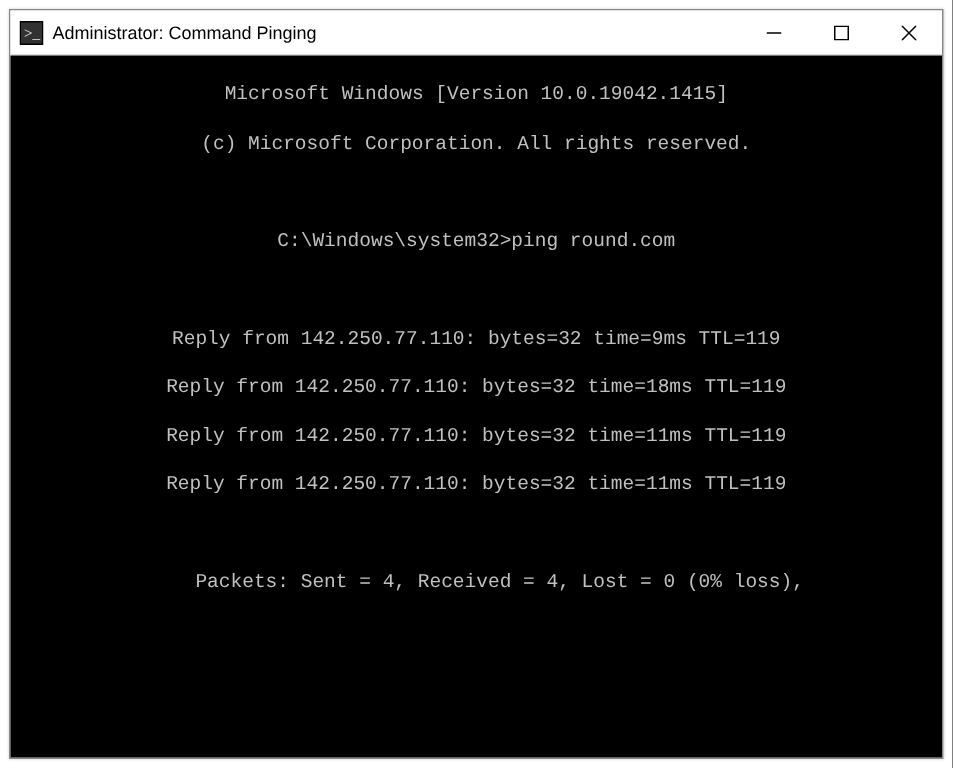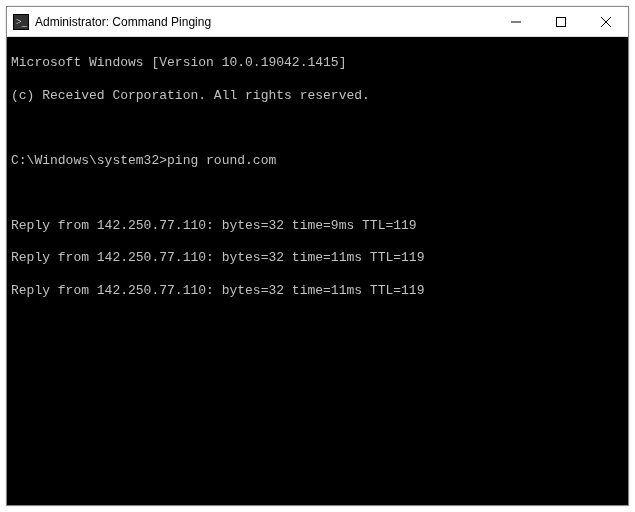--- a/index.html
+++ b/index.html
@@ -61,20 +61,21 @@
     .terminal {
       flex: 1;
       background: #000;
       color: #c0c0c0;
       font-family: Consolas, "Courier New", monospace;
       font-size: 13px;
       line-height: 1.25;
       padding: 2px 4px;
       overflow: hidden;
       white-space: pre;
+      text-align: center;
     }
     .line { white-space: pre; }
     .blank { height: 1.25em; }
   </style>
 </head>
 <body>
 
 <div class="window">
   <div class="titlebar">
     <div class="titlebar-left">
@@ -101,25 +102,27 @@
       <div class="win-btn close">
         <svg viewBox="0 0 10 10">
           <line x1="0" y1="0" x2="10" y2="10" stroke="currentColor" stroke-width="1"></line>
           <line x1="10" y1="0" x2="0" y2="10" stroke="currentColor" stroke-width="1"></line>
         </svg>
       </div>
     </div>
   </div>
   <div class="terminal">
 <div class="line">Microsoft Windows [Version 10.0.19042.1415]</div>
-<div class="line">(c) Received Corporation. All rights reserved.</div>
+<div class="line">(c) Microsoft Corporation. All rights reserved.</div>
 <div class="blank"></div>
 <div class="line"><span>C:\Windows\system32&gt;</span><span>ping round.com</span></div>
 <div class="blank"></div>
 <div class="line">Reply from 142.250.77.110: bytes=32 time=9ms TTL=119</div>
+<div class="line">Reply from 142.250.77.110: bytes=32 time=18ms TTL=119</div>
 <div class="line">Reply from 142.250.77.110: bytes=32 time=11ms TTL=119</div>
 <div class="line">Reply from 142.250.77.110: bytes=32 time=11ms TTL=119</div>
 <div class="blank"></div>
+<div class="line">    Packets: Sent = 4, Received = 4, Lost = 0 (0% loss),</div>
 
 
 
   </div>
 </div>
 
 </body></html>

